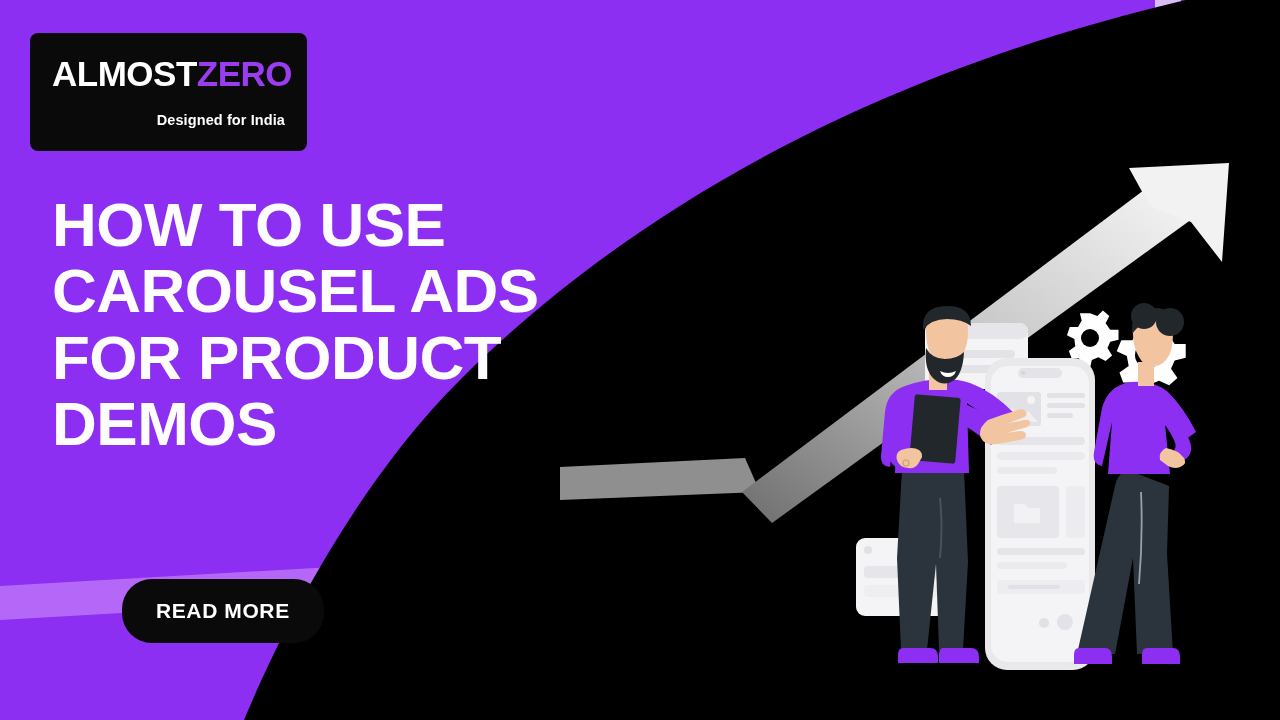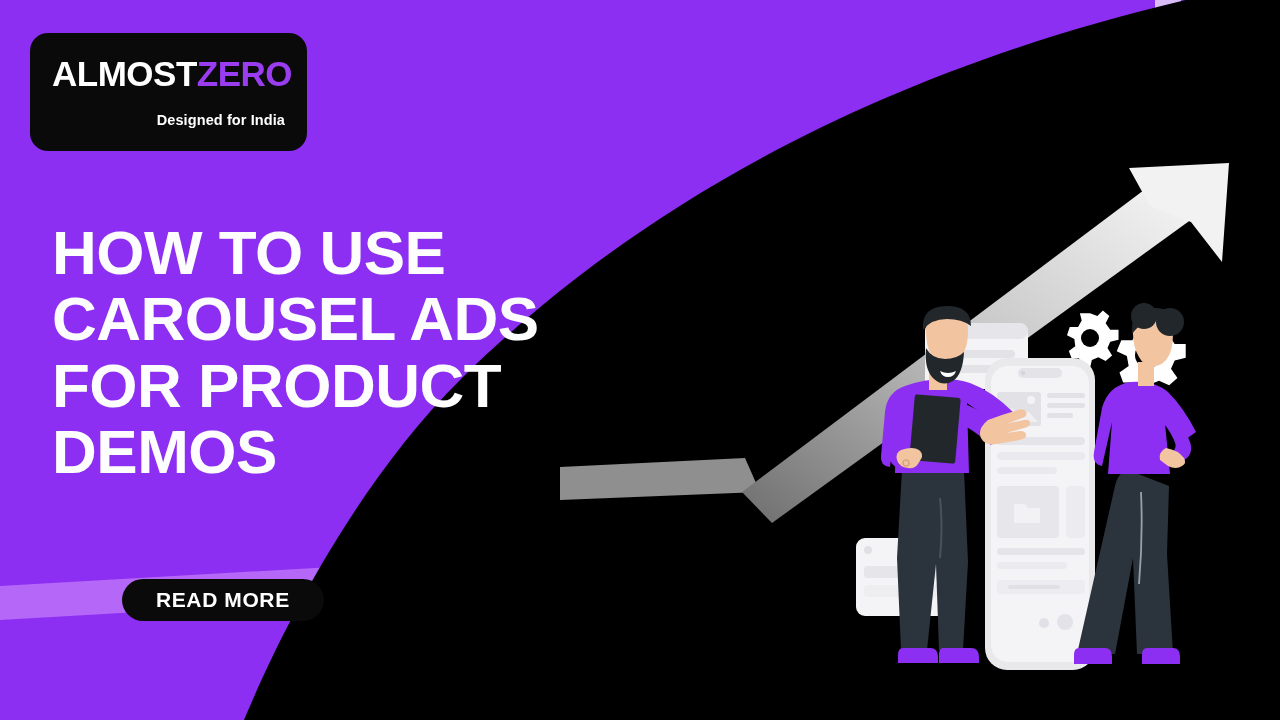--- a/index.html
+++ b/index.html
@@ -11,21 +11,21 @@
   }
   #stage { position:absolute; inset:0; width:1280px; height:720px; overflow:hidden; }
 
   
   .bg-layer { position:absolute; inset:0; width:1280px; height:720px; }
 
   
   .logo-badge {
     position:absolute; left:30px; top:33px;
     width:277px; height:118px;
-    background:#0a0a0a; border-radius:18px;
+    background:#0a0a0a; border-radius:8px;
     display:flex; flex-direction:column; justify-content:center;
     padding:0 22px;
   }
   .logo-word {
     font-size:35px; font-weight:bold; letter-spacing:-0.5px;
     line-height:1; white-space:nowrap;
   }
   .logo-almost { color:#ffffff; }
   .logo-zero { color:#9a3cf0; }
   .logo-tag {
@@ -34,27 +34,26 @@
   }
 
   
   .headline {
     position:absolute; left:52px; top:192px;
     width:610px;
     color:#fdfdfd;
     font-size:62px; font-weight:bold;
     line-height:1.07; letter-spacing:-0.5px;
     text-transform:uppercase;
-    margin-top:28px;
   }
 
   
   .cta-button {
     position:absolute; left:122px; top:579px;
-    height:42px; padding:8px 34px;
+    height:64px; padding:8px 34px;
     background:#0a0a0a; border:none; border-radius:30px;
     color:#ffffff; font-family:"Liberation Sans", sans-serif;
     font-size:21px; font-weight:bold; letter-spacing:0.6px;
     cursor:pointer;
     display:flex; align-items:center; justify-content:center;
   }
 </style>
 </head>
 <body>
 

